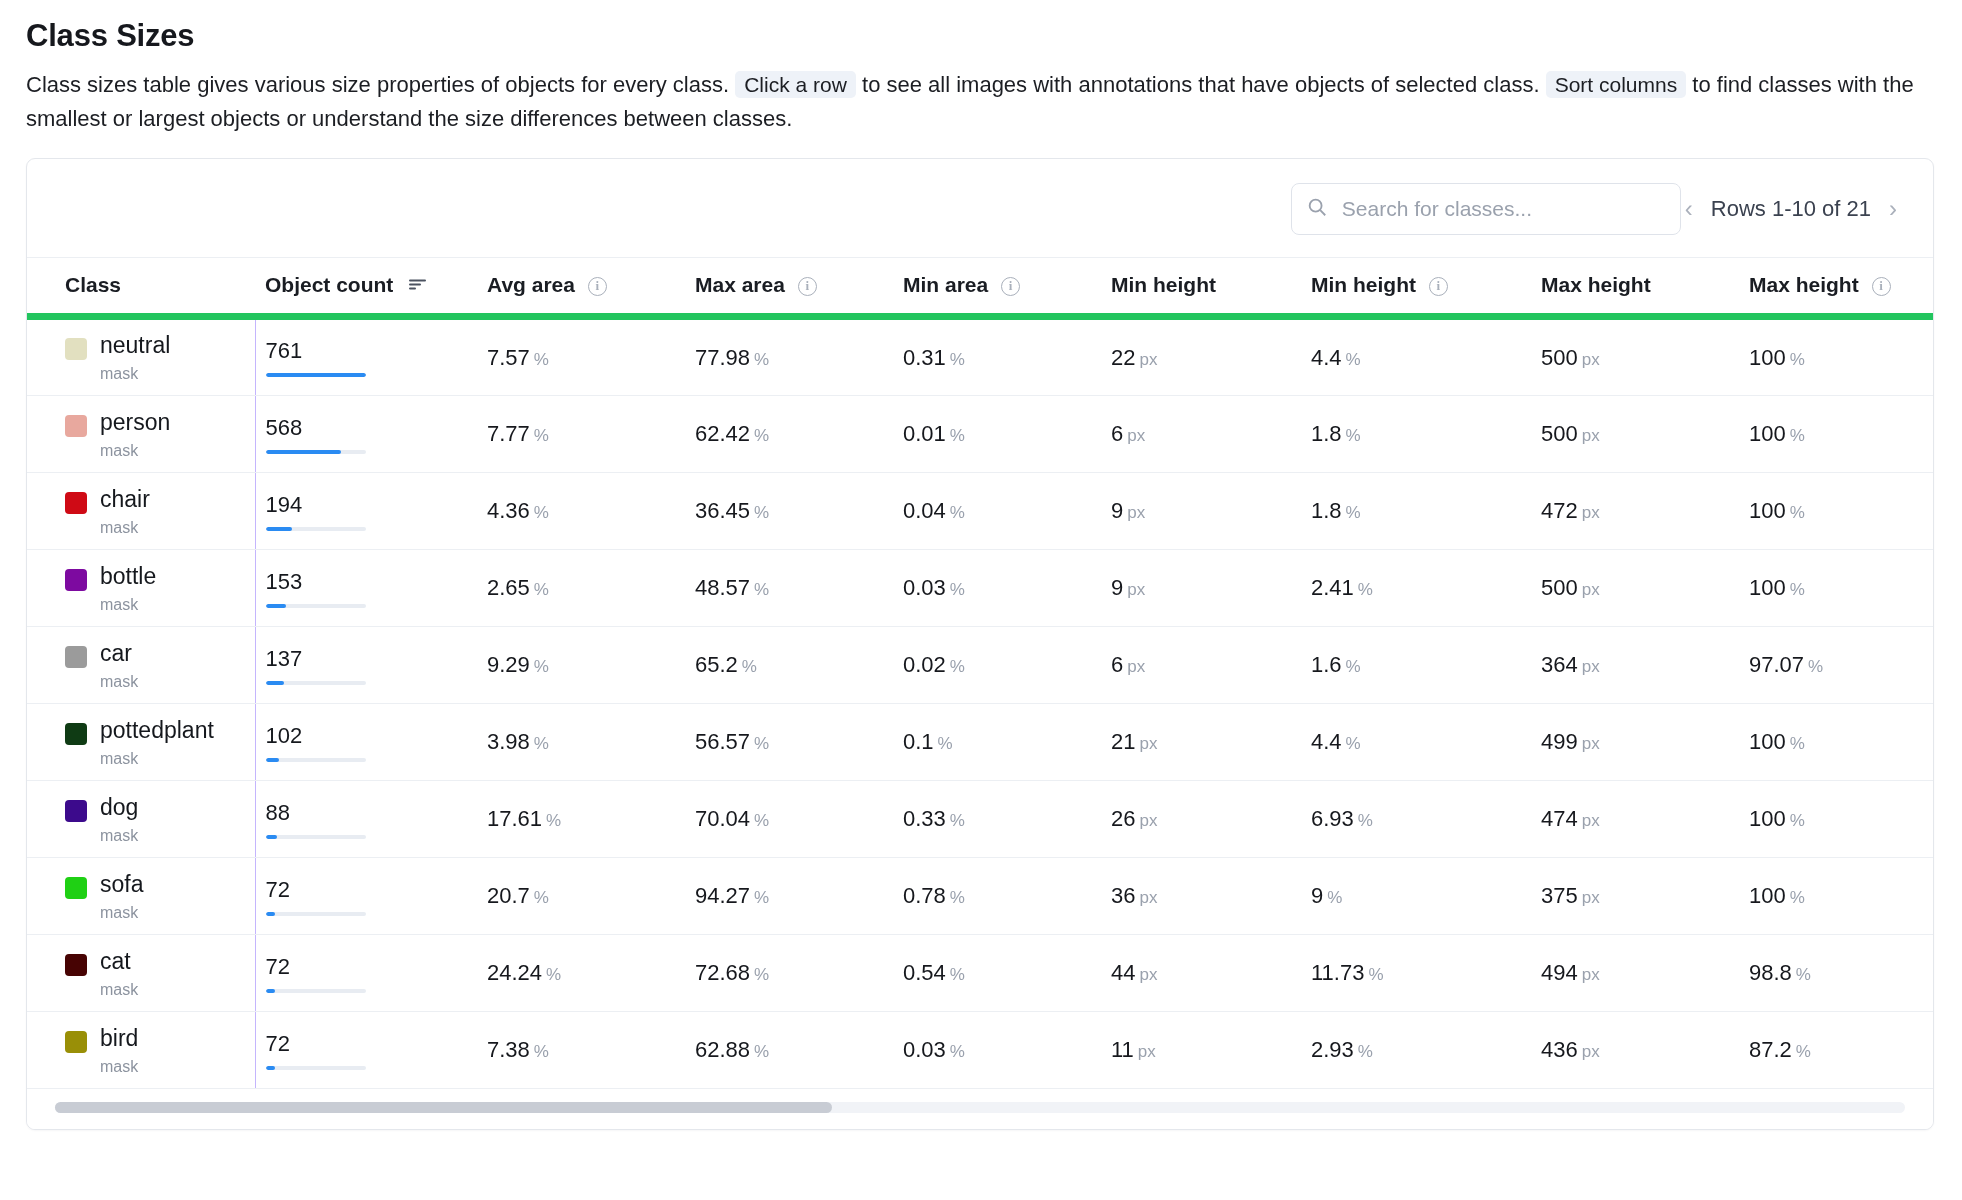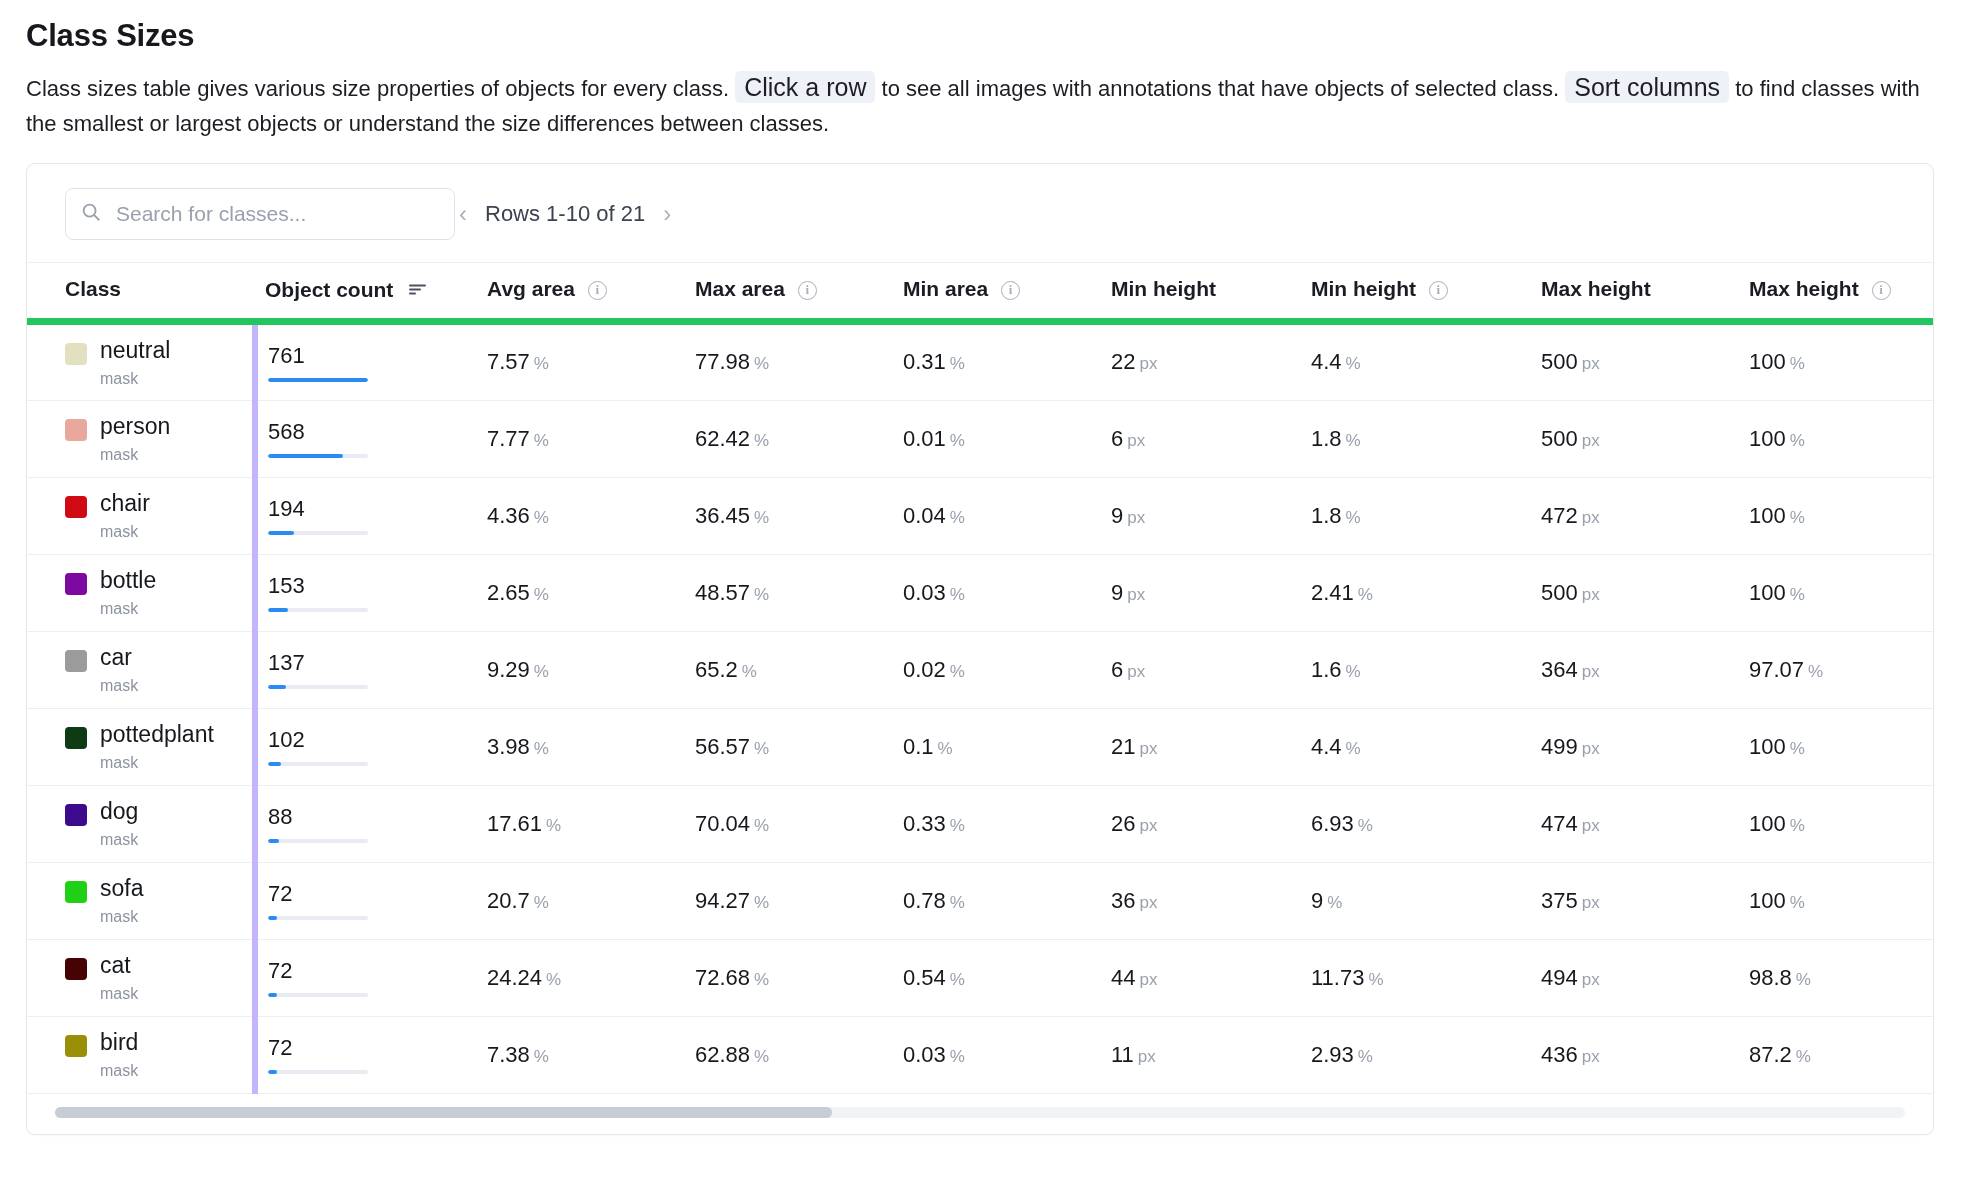--- a/index.html
+++ b/index.html
@@ -24,35 +24,35 @@
     font-size: 22px;
     line-height: 1.55;
     max-width: 1900px;
     margin: 0 0 22px 0;
     color: #1c1e23;
   }
   .chip {
     background: #eef2f8;
     border-radius: 5px;
     padding: 2px 9px;
-    font-size: 25px;
+    font-size: 21px;
     white-space: nowrap;
   }
   .card {
     border: 1px solid #e4e7ec;
     border-radius: 9px;
     background: #fff;
     width: 1908px;
     box-shadow: 0 1px 2px rgba(16,24,40,.04);
     overflow: hidden;
   }
   .card-top {
     display: flex;
     align-items: center;
-    justify-content: flex-start;
+    justify-content: flex-end;
     padding: 24px 32px 22px 38px;
   }
   .search-box {
     display: flex;
     align-items: center;
     gap: 12px;
     width: 390px;
     height: 52px;
     border: 1px solid #dfe3ea;
     border-radius: 8px;
@@ -107,21 +107,21 @@
   thead th.class-col { padding-left: 38px; }
   tbody td {
     border-bottom: 1px solid #eceff3;
     padding: 12px 10px;
     font-size: 22px;
     vertical-align: middle;
     height: 77px;
   }
   tbody td.class-cell {
     padding-left: 38px;
-    border-right: 6px solid #c4b5fd;
+    border-right: 1px solid #c4b5fd;
   }
   .class-inner { display: flex; align-items: flex-start; gap: 13px; }
   .swatch {
     width: 22px; height: 22px;
     border-radius: 4px;
     margin-top: 6px;
     flex: none;
   }
   .class-name { font-size: 23px; color: #15181d; line-height: 1.15; }
   .class-sub { font-size: 16px; color: #8c939f; margin-top: 6px; }

